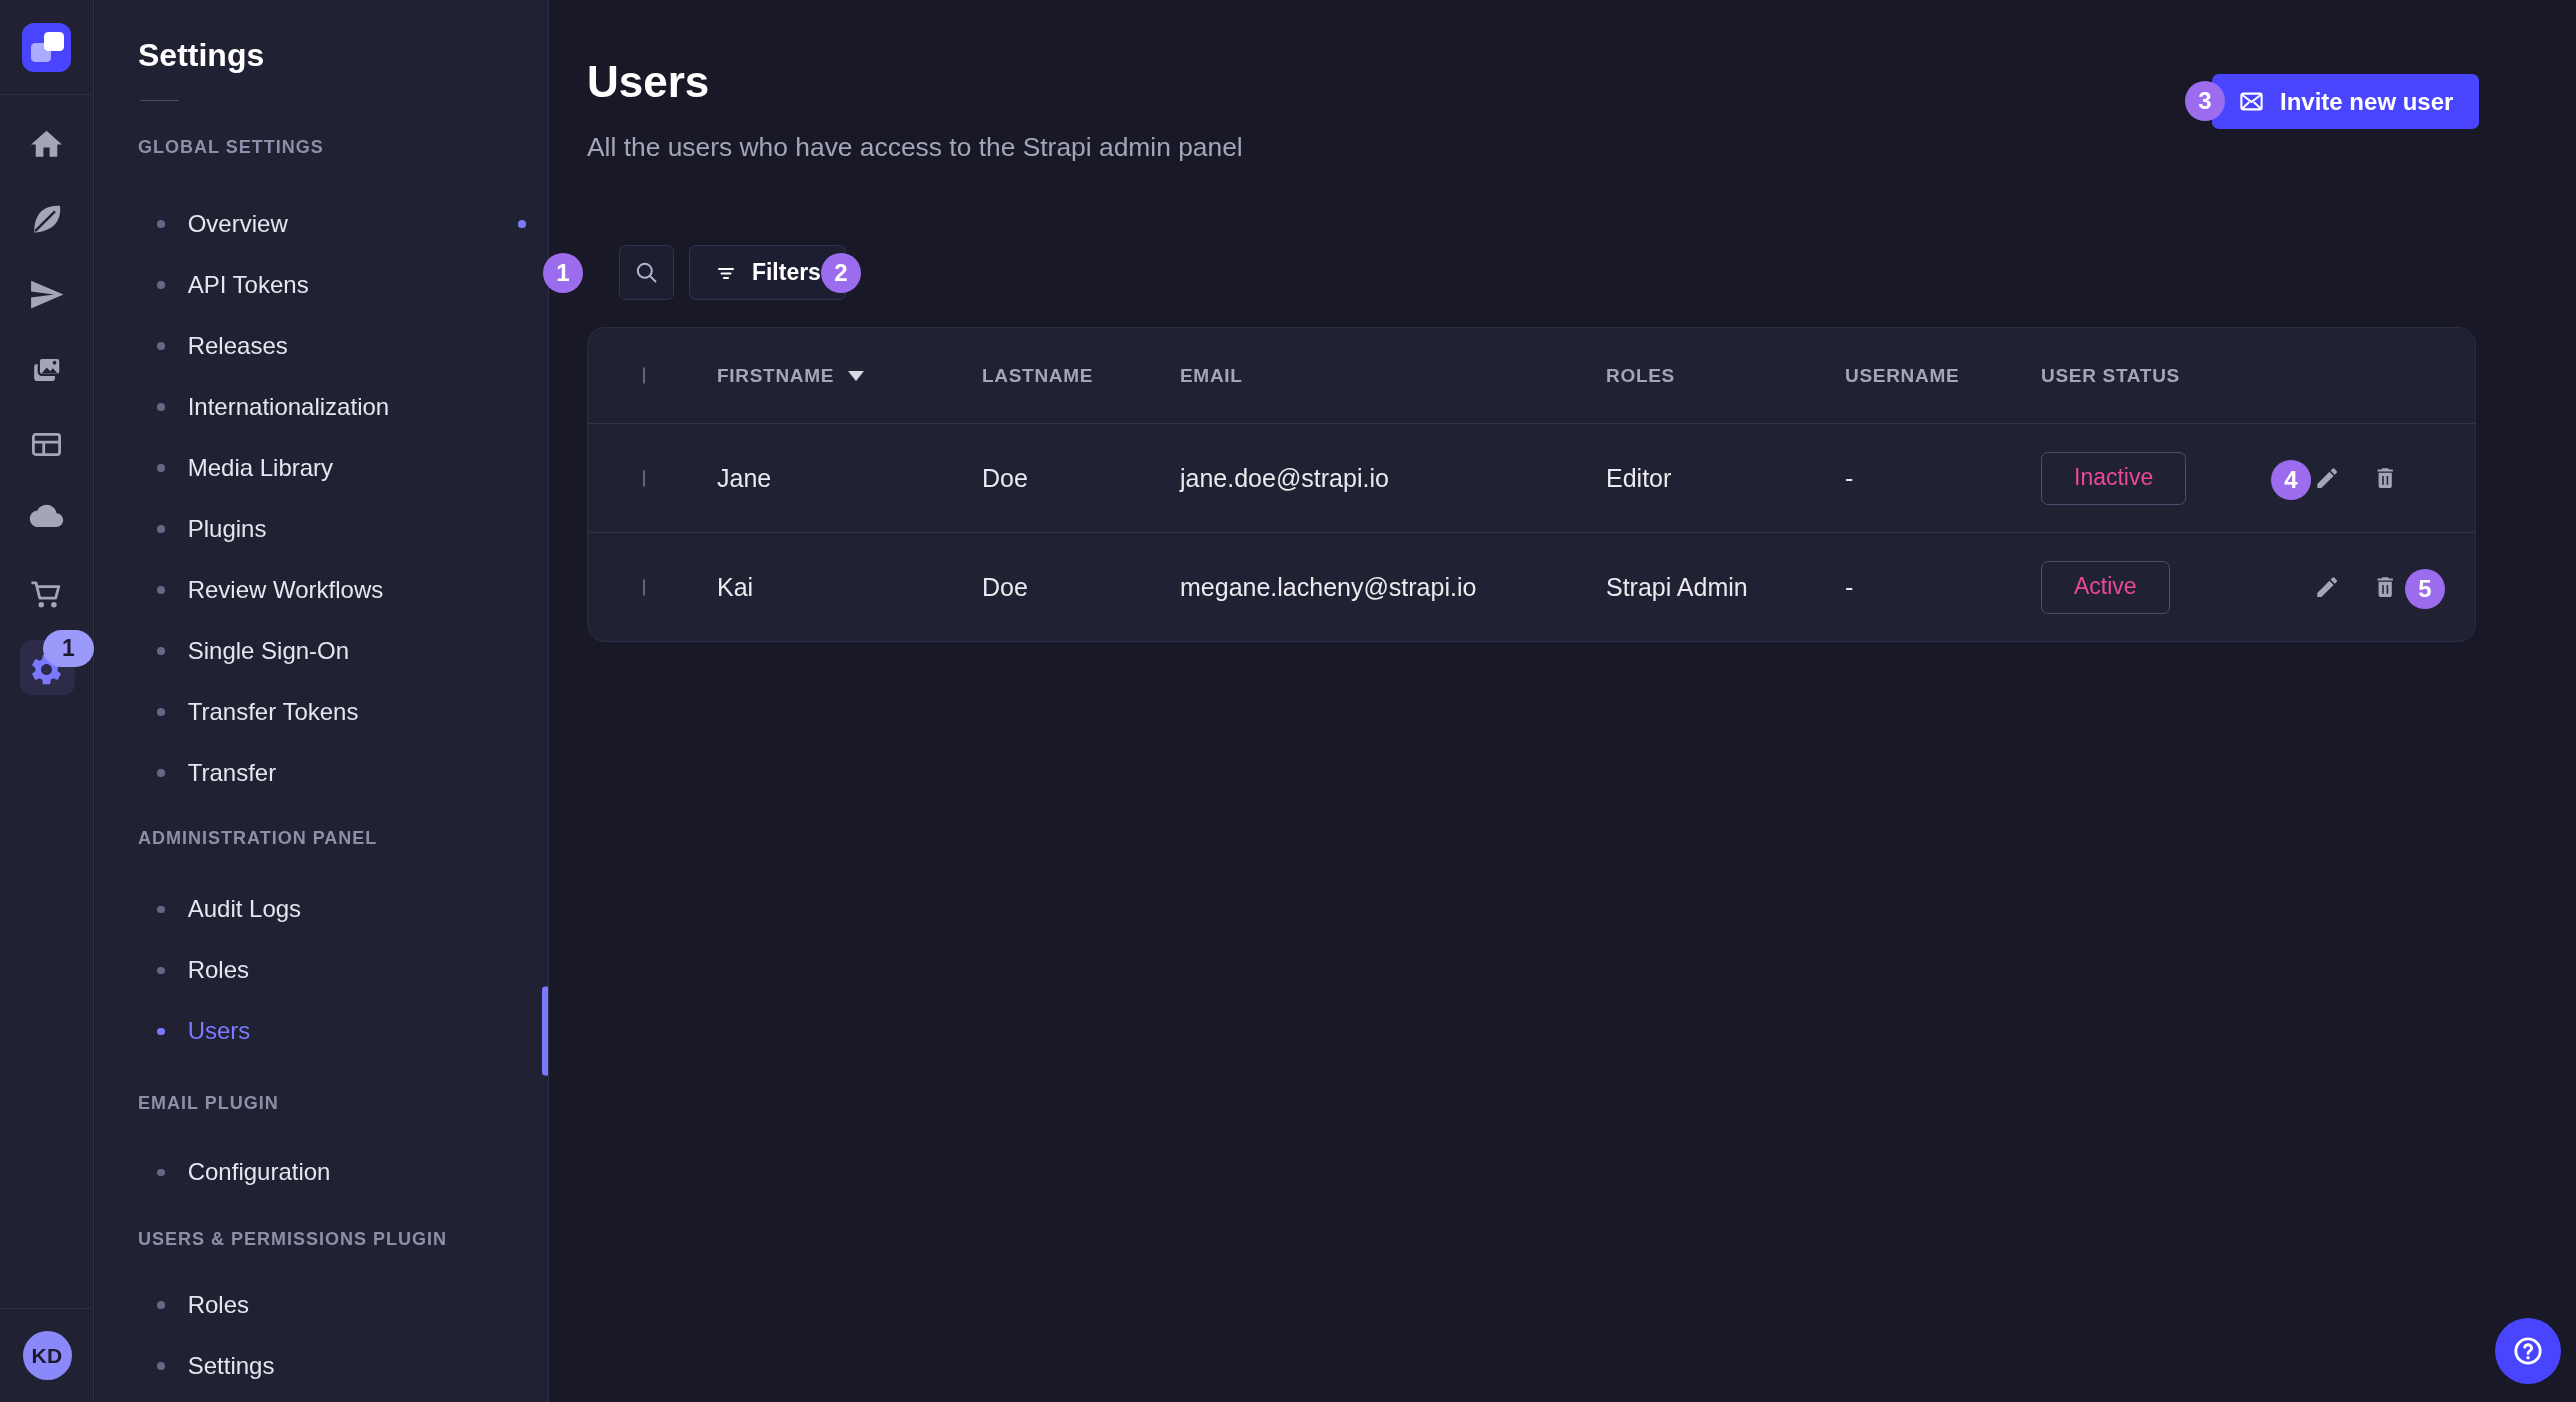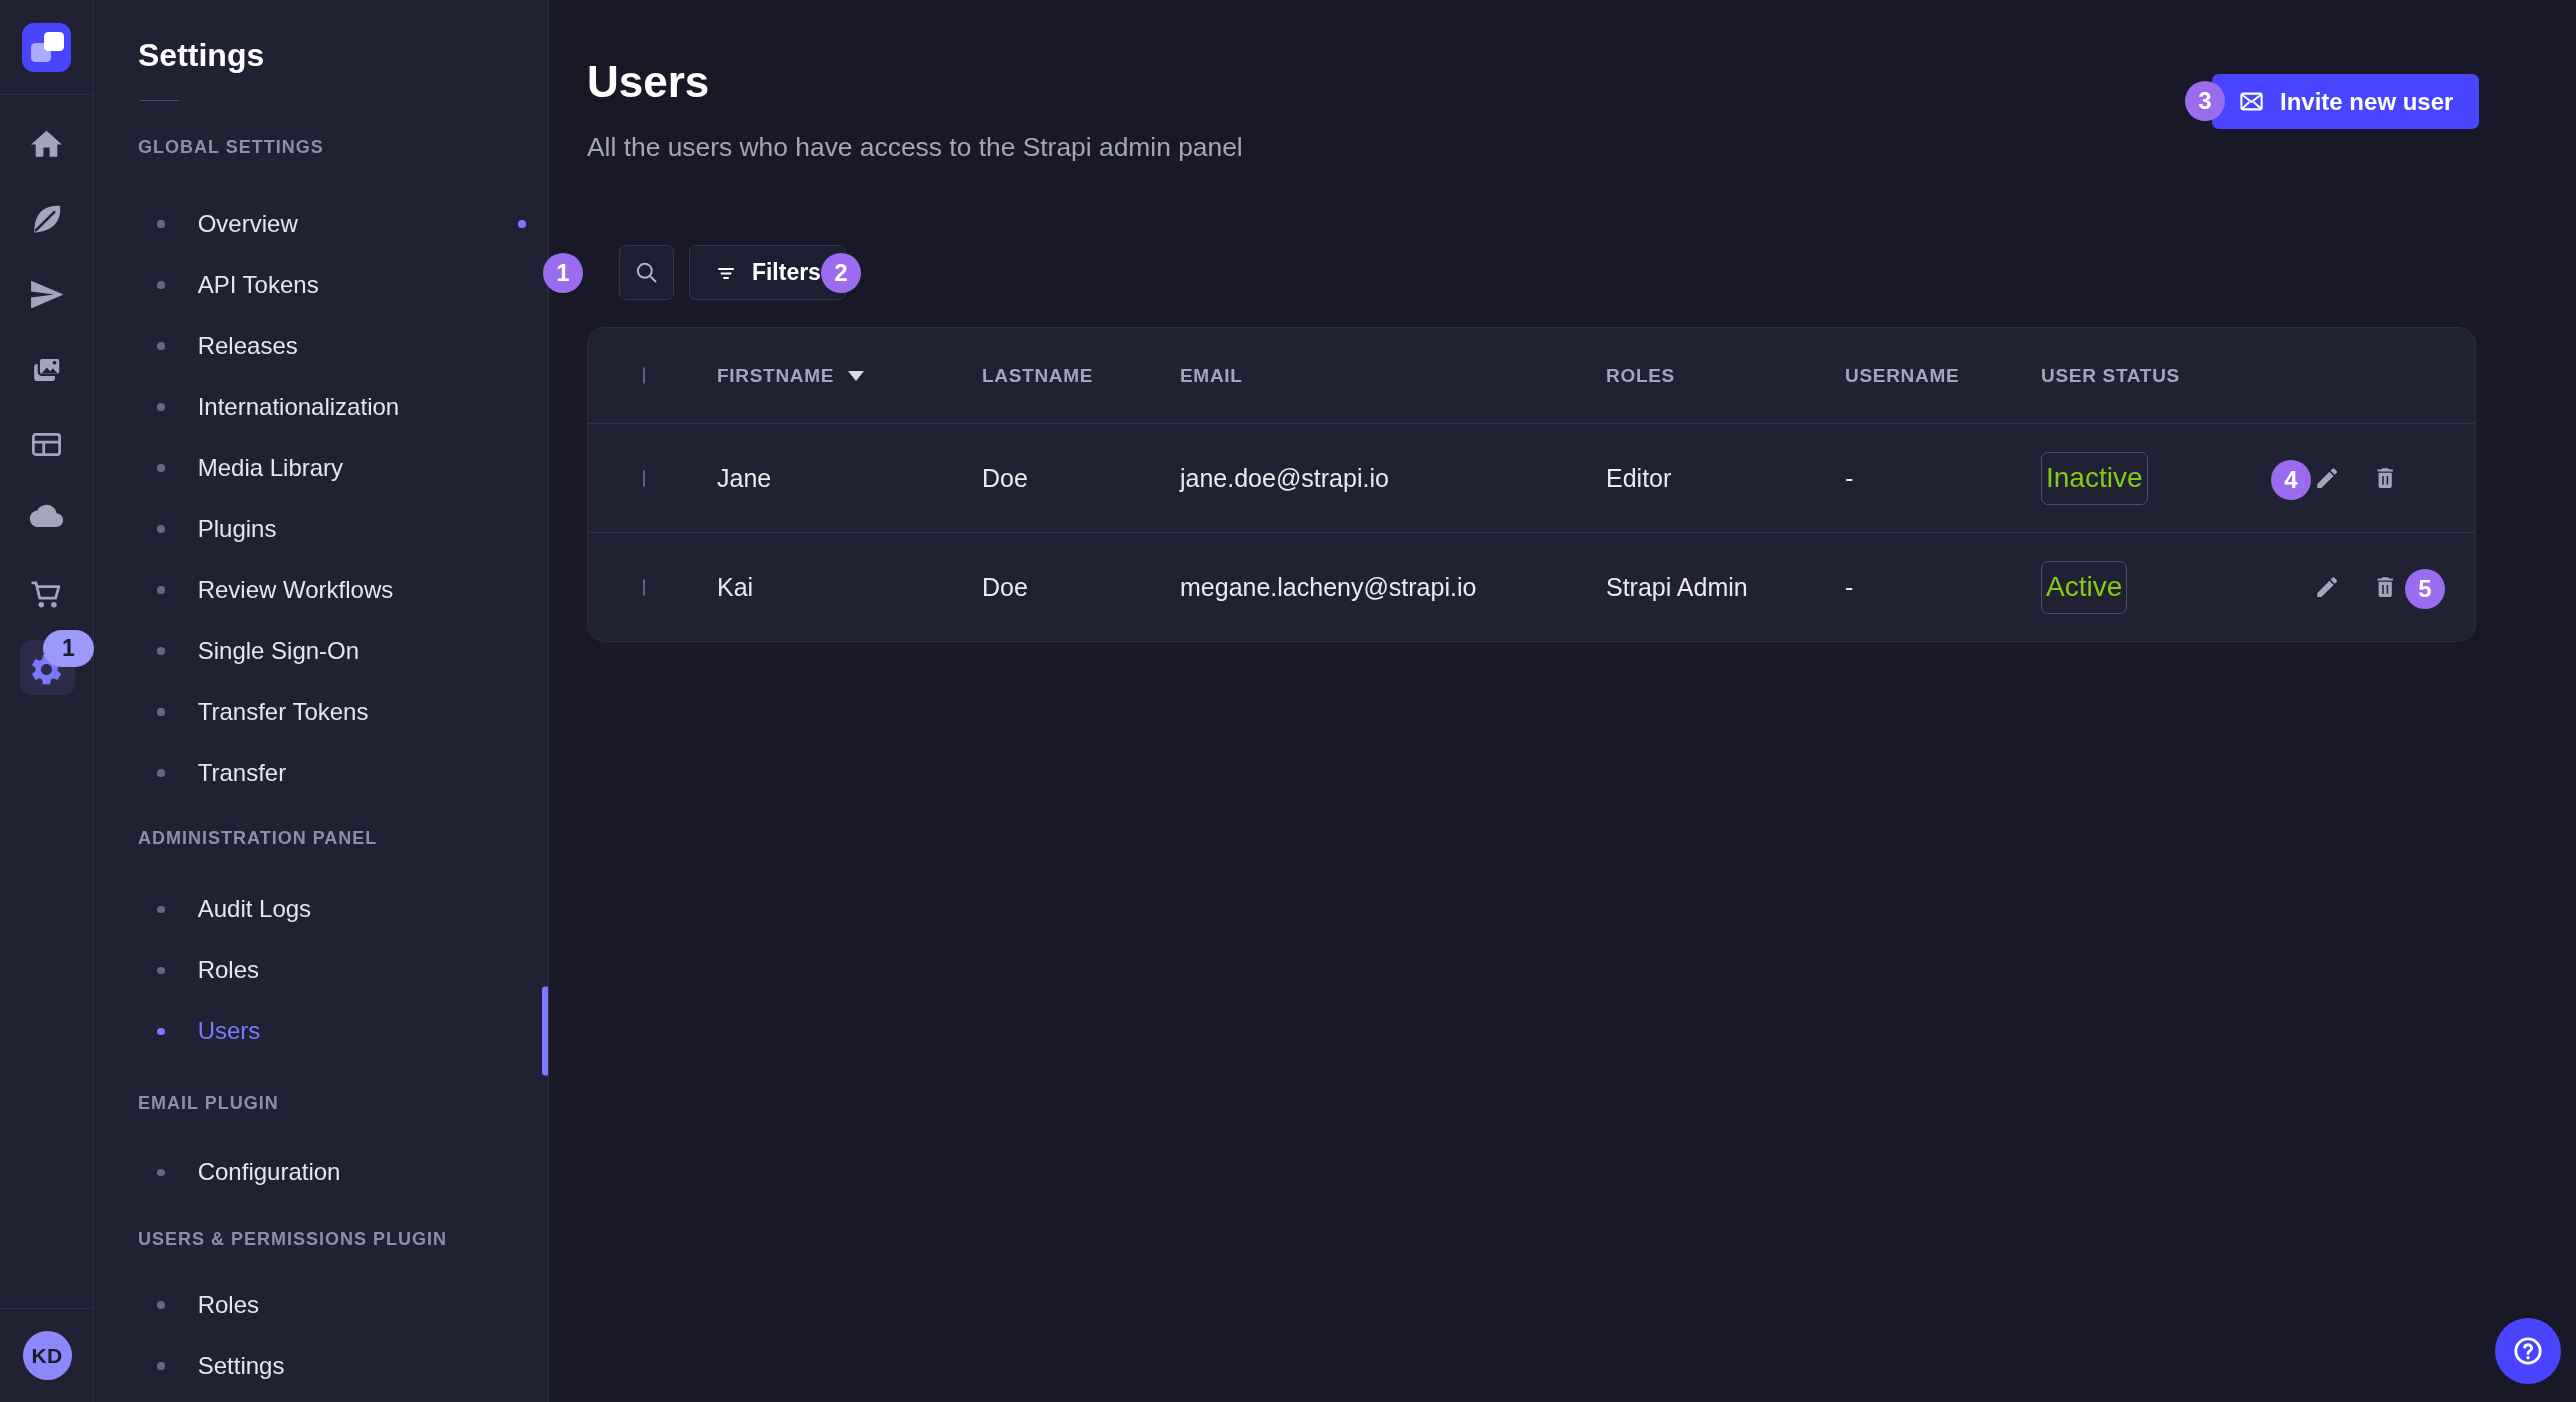--- a/index.html
+++ b/index.html
@@ -68,21 +68,21 @@
     letter-spacing:1px;color:#8e8ea9;text-transform:uppercase;
   }
   .nav-section-label.s2{margin-top:25.6px;}
   .nav-section-label.s3{margin-top:32px;}
   .nav-section-label.s4{margin-top:27px;}
   .nav-list{list-style:none;padding:0;margin:36px 0 0 0;}
   .nav-list.l2{margin-top:31px;}
   .nav-list.l3{margin-top:29px;}
   .nav-list.l4{margin-top:25.6px;}
   .nav-list li{
-    height:61px;display:flex;align-items:center;gap:33px;
+    height:61px;display:flex;align-items:center;gap:23px;
     padding-left:19px;cursor:pointer;position:relative;
     font-size:24px;color:#e6e6ef;
   }
   .nav-list li .bullet{width:7.7px;height:7.7px;border-radius:50%;background:#666687;flex:0 0 auto;}
   .nav-list li.active{color:#7b79ff;}
   .nav-list li.active .bullet{background:#7b79ff;}
   .nav-list li.active .active-bar{
     position:absolute;right:0;top:50%;transform:translateY(-50%);
     width:6px;height:89px;border-radius:3.4px 0 0 3.4px;background:#7b79ff;
   }
@@ -140,22 +140,22 @@
     border-left:8.5px solid transparent;border-right:8.5px solid transparent;
     border-top:10.2px solid #d9d9e3;
   }
   .cb-cell{padding-left:55px;}
   .checkbox{
     width:26.4px;height:26.4px;border:1.7px solid #62627e;border-radius:7.7px;
     background:transparent;cursor:pointer;
   }
   .td{font-size:25px;color:#eaeaef;}
   .status-pill{
-    display:inline-block;height:53px;line-height:49px;padding:0 4px;
-    border:0.9px solid #4e4e6e;border-radius:6.8px;font-size:28px;color:#84cc16;
+    display:inline-block;height:53px;line-height:49px;padding:0 32px;
+    border:0.9px solid #4e4e6e;border-radius:6.8px;font-size:23px;color:#ec4899;
   }
   .actions{
     display:flex;align-items:center;justify-content:flex-end;
     gap:31px;padding-right:77px;
   }
   .action-btn{background:none;border:none;padding:0;cursor:pointer;}
   .action-btn svg{width:26.4px;height:26.4px;}
   .action-btn .fill{fill:#a5a5ba;}
 
   

